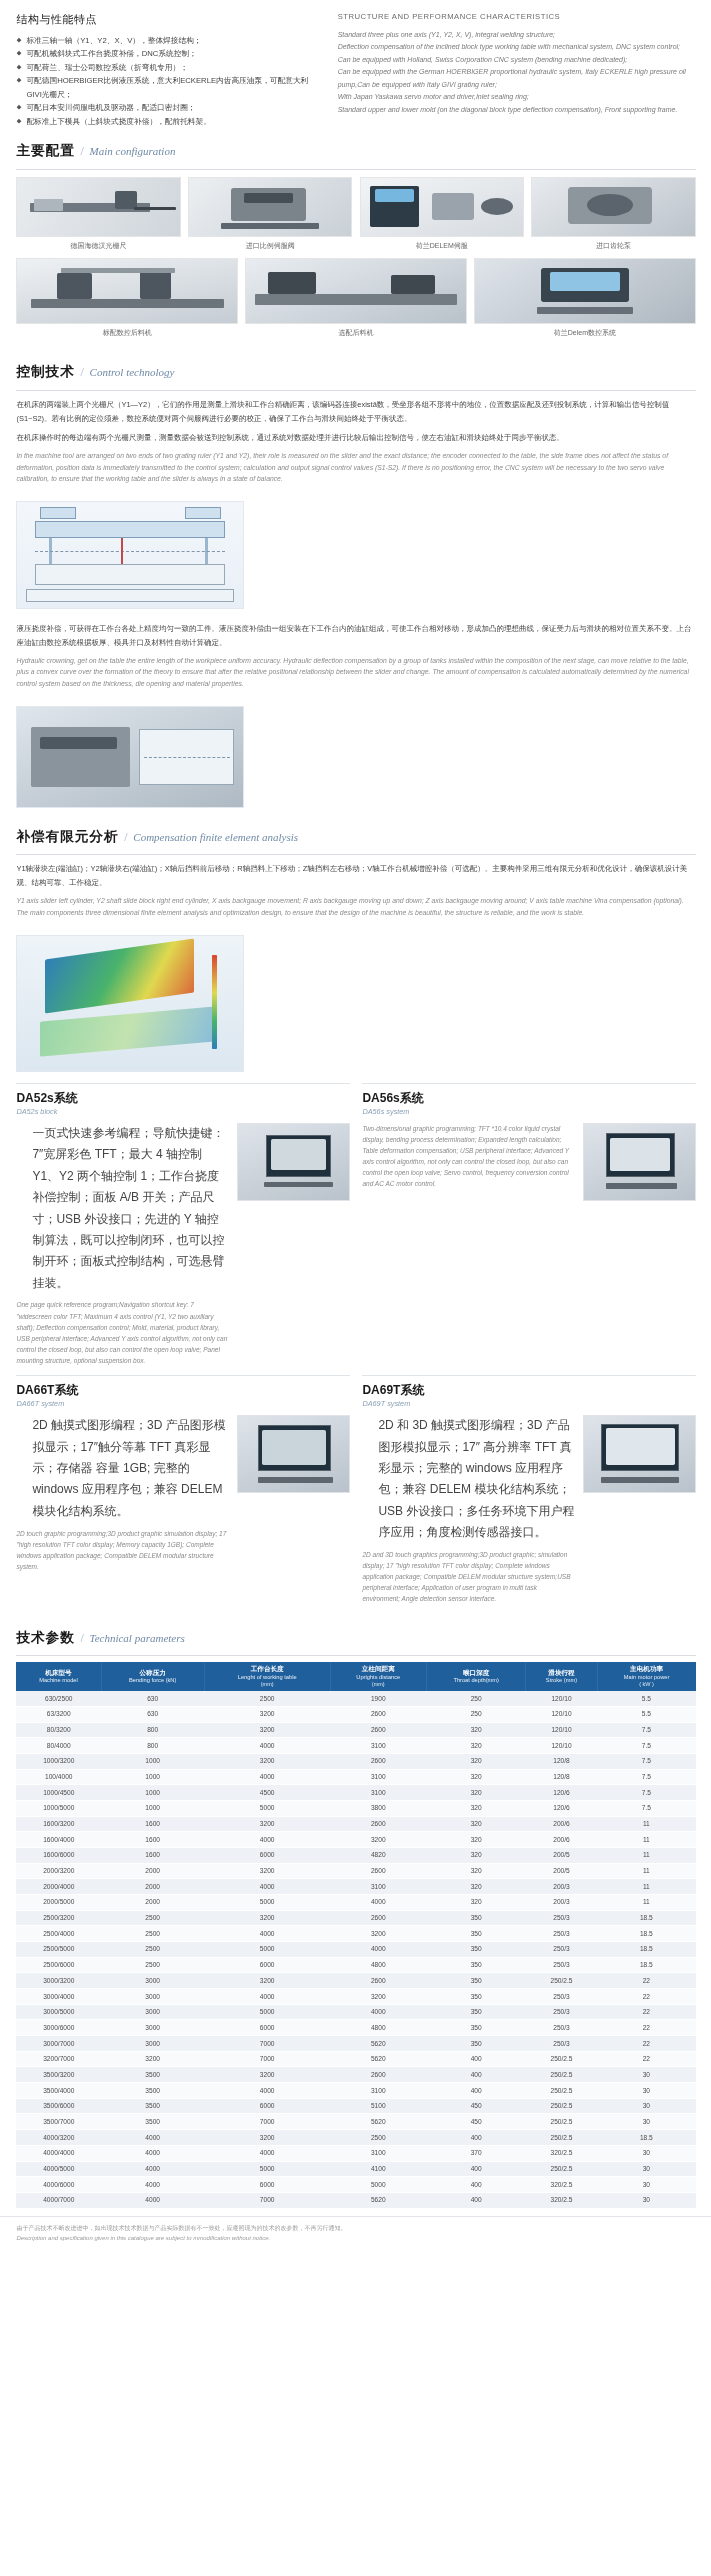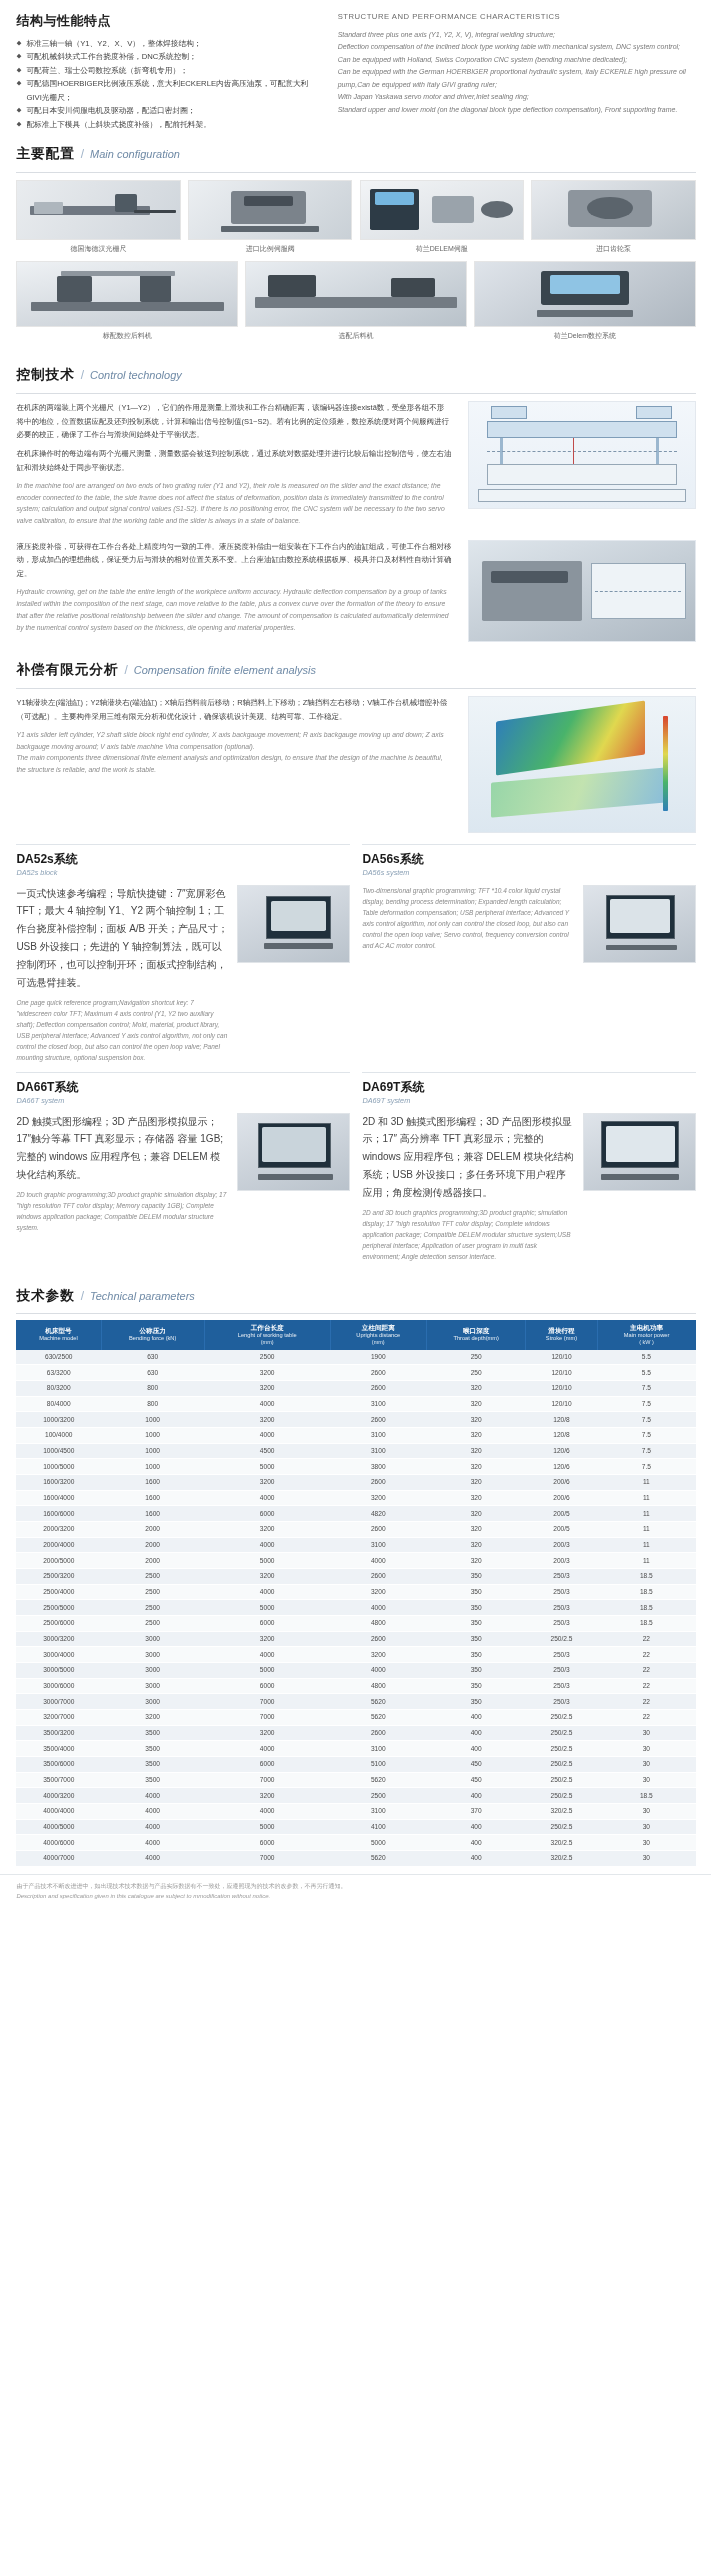--- a/index.html
+++ b/index.html
@@ -8,29 +8,29 @@
     width:712px;
     font-family:"Liberation Sans", sans-serif;
     color:#333;
     background:#ffffff;
     font-size:8.2px;
     line-height:1.5;
   }
   .page { width:712px; position:relative; padding:0 0 9px 0; }
 
   
-  .sec-head { margin:0 16.4px; padding-top:12.8px; padding-bottom:7px; border-bottom:0.9px solid #d9dde2; }
+  .sec-head { margin:0 16.4px; padding-top:12.8px; padding-bottom:7px; border-bottom:0.9px solid #d9dde2;font-family:Liberation Serif, serif; }
   .sec-head .cn { font-size:13.7px; font-weight:bold; color:#1a1a1a; letter-spacing:0.9px; }
   .sec-head .sep { color:#9fb3c8; font-size:12px; margin:0 3.7px; }
   .sec-head .en { font-size:11px; color:#6f8aa6; font-style:italic; }
 
   
   .features-wrap { display:flex; padding:11px 16.4px 0 16.4px; gap:16.4px; }
   .features-left { width:46%; }
-  .features-left h3 { margin:0 0 6.4px 0; font-size:13px; font-weight:bold; color:#222; letter-spacing:0.5px; }
+  .features-left h3 { margin:0 0 6.4px 0; font-size:11px; font-weight:normal; color:#222; letter-spacing:0.5px; }
   .features-left ul { list-style:none; margin:0; padding:0; }
   .features-left li { position:relative; padding-left:10px; font-size:7.7px; color:#444; line-height:1.75; }
   .features-left li:before { content:"◆"; position:absolute; left:0; top:0; font-size:5px; color:#555; line-height:2.6; }
   .features-right { width:54%; }
   .features-right h4 { margin:0 0 6.4px 0; font-size:7.7px; font-weight:normal; color:#6b6b6b; letter-spacing:0.5px; }
   .features-right p { margin:0; font-size:7px; line-height:1.78; color:#7a7a7a; font-style:italic; }
 
   
   .gallery { padding:7.3px 16.4px 3.7px 16.4px; }
   .grow { display:flex; gap:7.3px; }
@@ -41,21 +41,21 @@
   .r2 .gimg { height:66px; }
 
   
   .ph { position:absolute; inset:0; }
   .ph-grid { background:
       linear-gradient(125deg,#e9ecef 0%,#dfe3e7 40%,#cfd5db 100%); }
   .bar { position:absolute; background:#8d949b; border-radius:0.9px; }
   .chip { position:absolute; border-radius:1.8px; }
 
   
-  .twocol { display:flex; gap:16px; padding:7.3px 16.4px 5.5px 16.4px; }
+  .twocol { display:flex; gap:16px; padding:7.3px 16.4px 5.5px 16.4px;flex-direction:column; }
   .twocol .txt { flex:1; }
   .twocol .art { width:228px; }
   .p-cn { margin:0 0 5.5px 0; font-size:7.5px; color:#444; line-height:1.8; }
   .p-en { margin:0; font-size:6.8px; color:#8a8a8a; line-height:1.75; font-style:italic; }
   .artbox { width:100%; border:0.9px solid #e3e8ee; background:linear-gradient(180deg,#f3f7fb,#e8eff6); position:relative; overflow:hidden; }
   .h120 { height:108px; }
   .h118 { height:102px; }
   .h150 { height:137px; }
 
   
@@ -65,21 +65,21 @@
   .dash { position:absolute; border-top:0.9px dashed #7e95ab; }
 
   
   .nc-wrap { padding:5.5px 16.4px 1.8px 16.4px; }
   .nc-row { display:flex; gap:12.8px; margin-bottom:9px; }
   .nc-card { flex:1; border-top:0.9px solid #dfe4e9; padding-top:5px; }
   .nc-title { font-size:12px; font-weight:bold; color:#1a1a1a; margin:0; }
   .nc-sub { font-size:7.3px; color:#8aa0b5; font-style:italic; margin:0 0 5.5px 0; }
   .nc-body { display:flex; gap:7.3px; }
   .nc-text { flex:1; }
-  .nc-text .p-cn { font-size:10px; line-height:1.78; }
+  .nc-text .p-cn { font-size:12px; line-height:1.78;margin-left:16px; }
   .nc-text .p-en { font-size:6.5px; line-height:1.7; }
   .nc-img { width:113px; height:78px; border:0.9px solid #e0e4e8; background:linear-gradient(160deg,#dfe4ea,#b9c2cb); position:relative; overflow:hidden; }
   .screen { position:absolute; background:#20303c; border:1.8px solid #57636c; }
 
   
   .tbl-wrap { padding:5.5px 16.4px 0 16.4px; }
   table { width:100%; border-collapse:collapse; font-size:6.6px; }
   thead th { background:#1f5f9c; color:#fff; font-weight:bold; padding:3.7px 1.8px; line-height:1.25; border-right:0.9px solid #2a6daf; }
   thead th:last-child { border-right:none; }
   thead th .en { display:block; font-weight:normal; font-size:5.7px; opacity:.9; }

